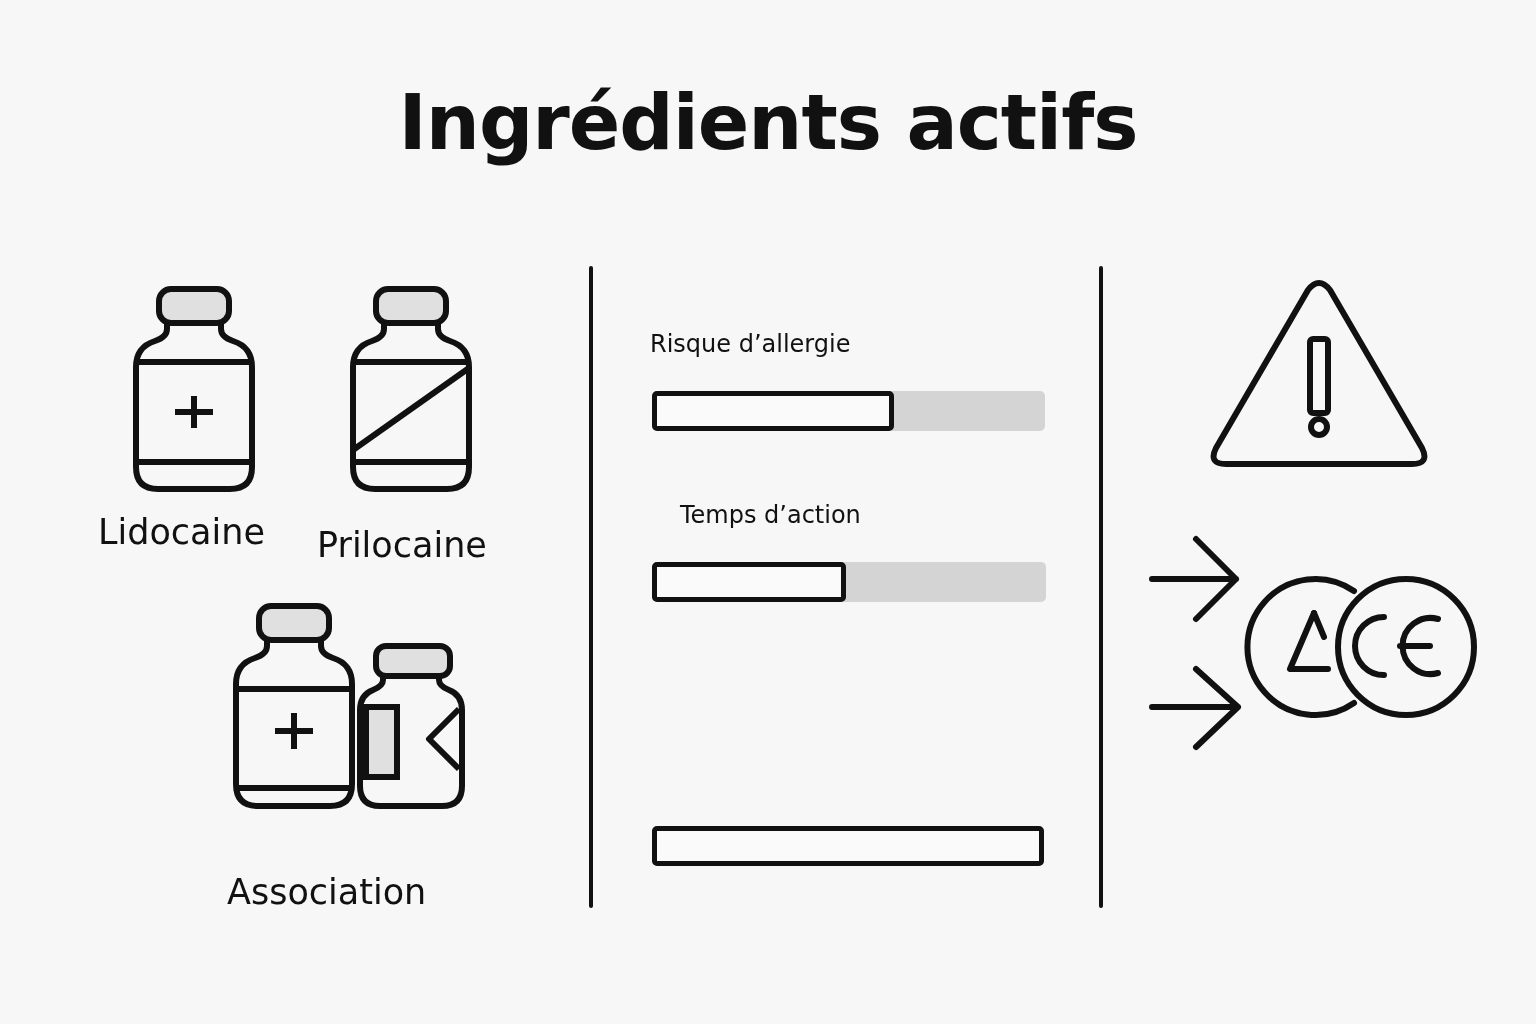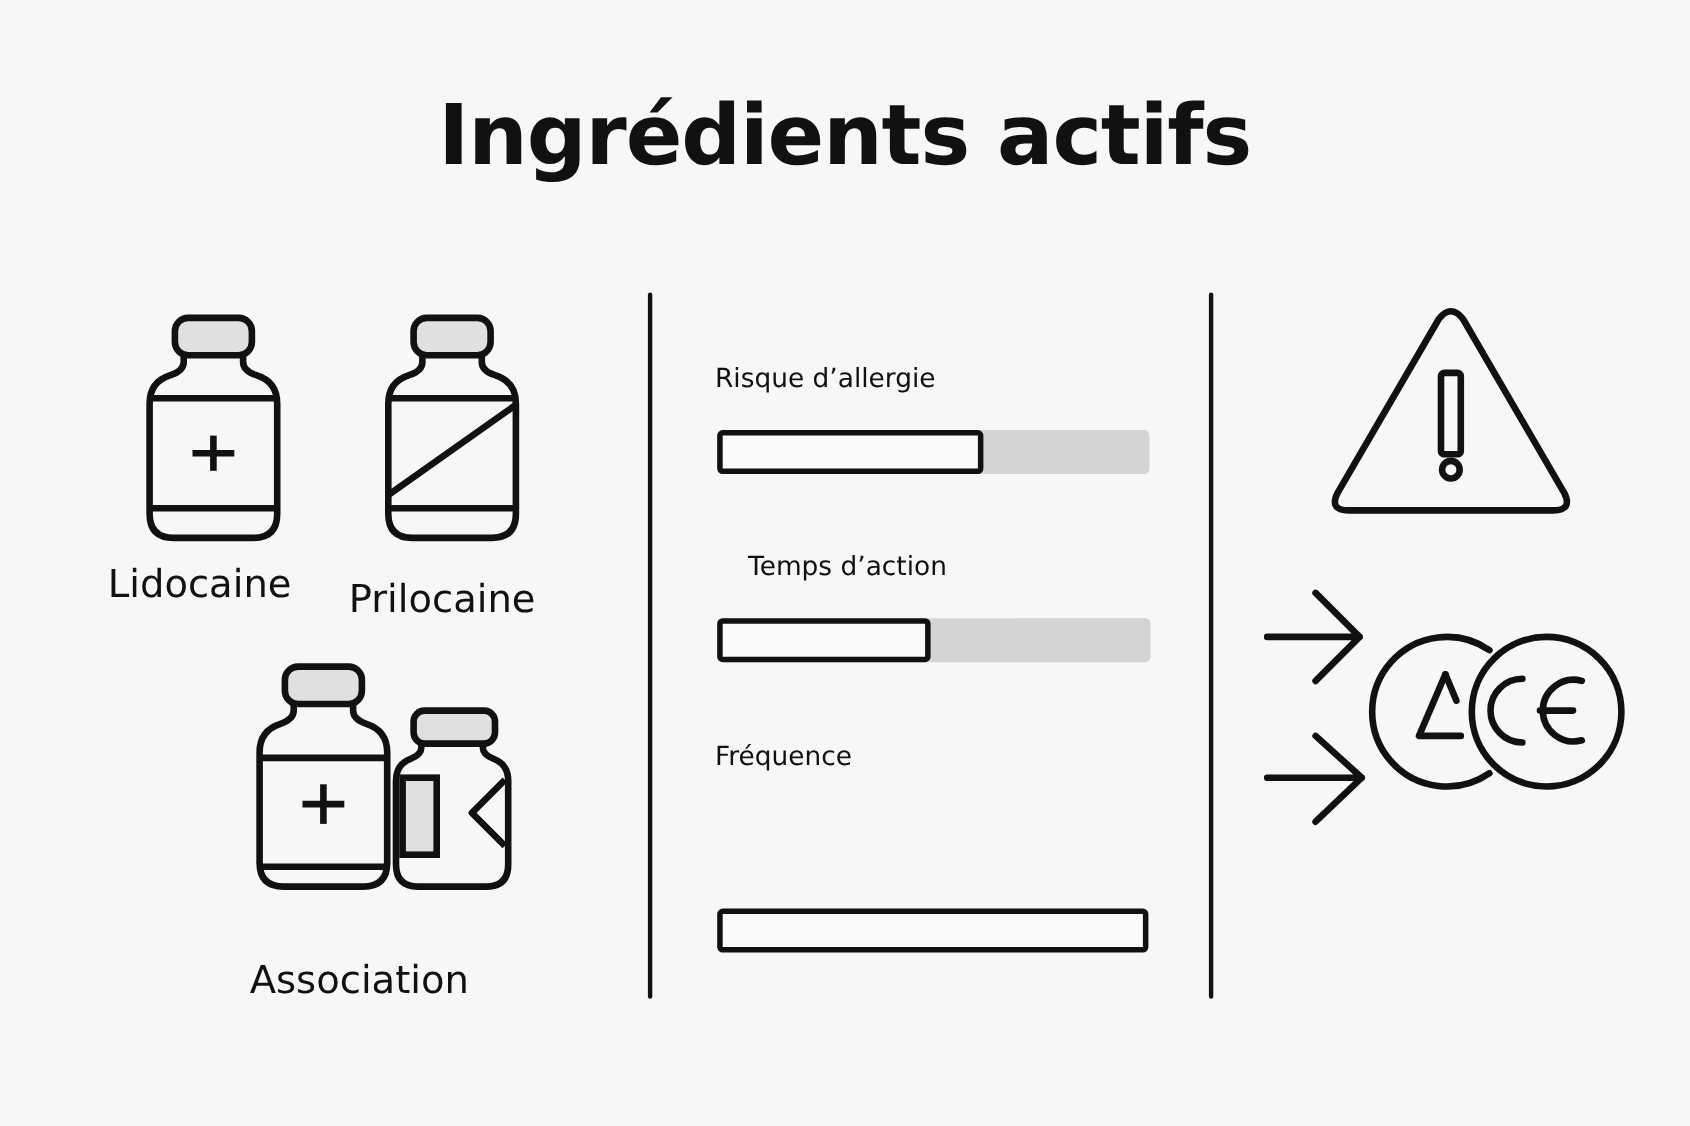--- a/index.html
+++ b/index.html
@@ -61,21 +61,20 @@
 <div class="bar-track" style="left:652px;top:391px;width:393px">
   <div class="bar-fill" style="width:242px"></div>
 </div>
 
 <div class="abs metric-label" style="left:680px;top:492px">Temps d’action</div>
 <div class="bar-track" style="left:652px;top:562px;width:394px">
   <div class="bar-fill" style="width:194px"></div>
 </div>
 
 <div class="abs metric-label" style="left:650px;top:664px">
-  <div>Fréquence</div>
 </div>
 <div class="bar-track" style="left:652px;top:826px;width:392px;background:transparent">
   <div class="bar-fill" style="width:392px"></div>
 </div>
 
 <svg style="left:1208px;top:280px" width="222" height="190" viewBox="0 0 222 190">
   <path d="M100 10 Q111 -4 122 10 L214 168 Q222 184 204 184 L18 184 Q0 184 8 168 Z" fill="none" stroke="#111" stroke-width="6" stroke-linejoin="round"></path>
   <rect x="102" y="59" width="18" height="74" rx="3" fill="none" stroke="#111" stroke-width="6"></rect>
   <circle cx="111" cy="147" r="8" fill="none" stroke="#111" stroke-width="6"></circle>
 </svg>

